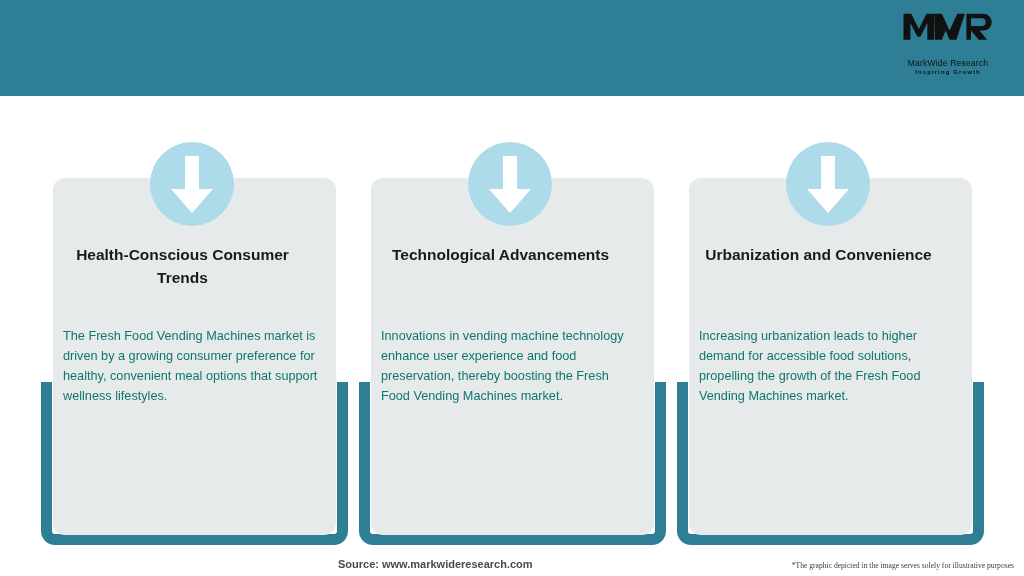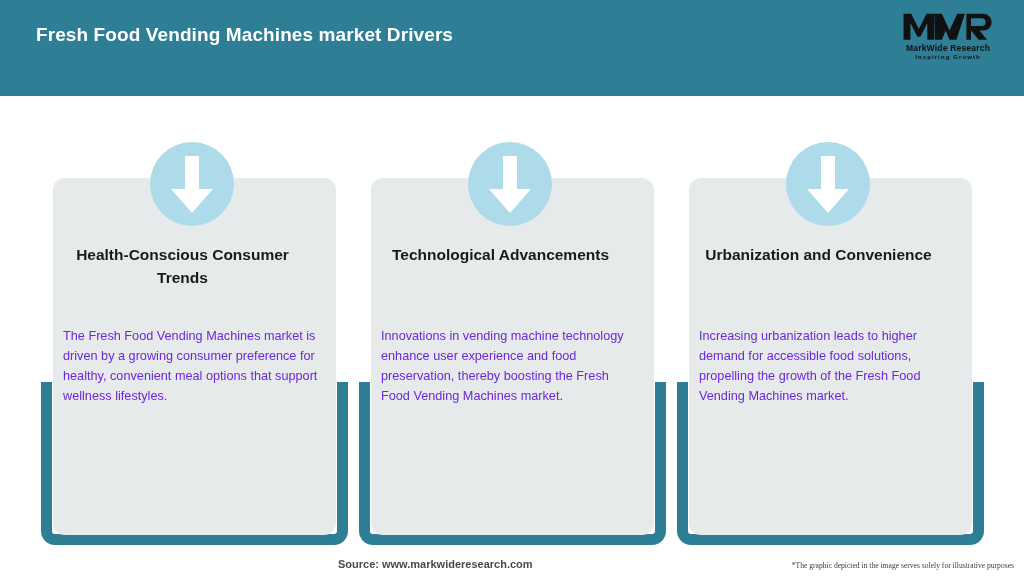--- a/index.html
+++ b/index.html
@@ -44,25 +44,25 @@
   }
   .logo-mark {
     display: block;
     margin: 0 auto;
     width: 92px;
     height: 32px;
   }
   .logo-name {
     display: block;
     font-size: 8.5px;
-    font-weight: bold;
+    font-weight: normal;
     color: #111111;
     letter-spacing: 0.2px;
     line-height: 10px;
-    margin-top: 1px;
+    margin-top: 16px;
   }
   .logo-tag {
     display: block;
     font-size: 6px;
     font-weight: bold;
     color: #111111;
     letter-spacing: 1.1px;
     line-height: 8px;
   }
 
@@ -140,21 +140,21 @@
     font-weight: bold;
     color: #1a1a1a;
     line-height: 23px;
   }
   .card-body {
     position: absolute;
     left: 22px;
     top: 230px;
     width: 255px;
     font-size: 12.7px;
-    color: #6d28d9;
+    color: #0f766e;
     line-height: 20px;
     text-align: left;
   }
 
   
   .footer {
     position: absolute;
     left: 0;
     top: 552px;
     width: 1024px;
@@ -177,21 +177,20 @@
     font-size: 7.6px;
     color: #3c3c3c;
     white-space: nowrap;
     font-family: Liberation Serif, serif;
   }
 </style>
 </head>
 <body>
 
 <div class="header">
-  <div class="header-title">Fresh Food Vending Machines market Drivers</div>
 
   <div class="logo">
     <svg class="logo-mark" viewBox="0 0 120 40">
       <g fill="#111111">
         <polygon points="2,38 2,4 12,4 22,24 32,4 42,4 42,38 33,38 33,16 24,34 20,34 11,16 11,38"></polygon>
         <polygon points="42,4 52,4 62,26 72,4 82,4 71,38 62,38 57,26 52,38 43,38"></polygon>
         <path d="M84,4 h22 a11,11 0 0 1 0,22 h-5 l10,12 h-11 l-10,-12 v12 h-6 z M90,10 v10 h14 a5,5 0 0 0 0,-10 z"></path>
       </g>
     </svg>
     <span class="logo-name">MarkWide Research</span>

